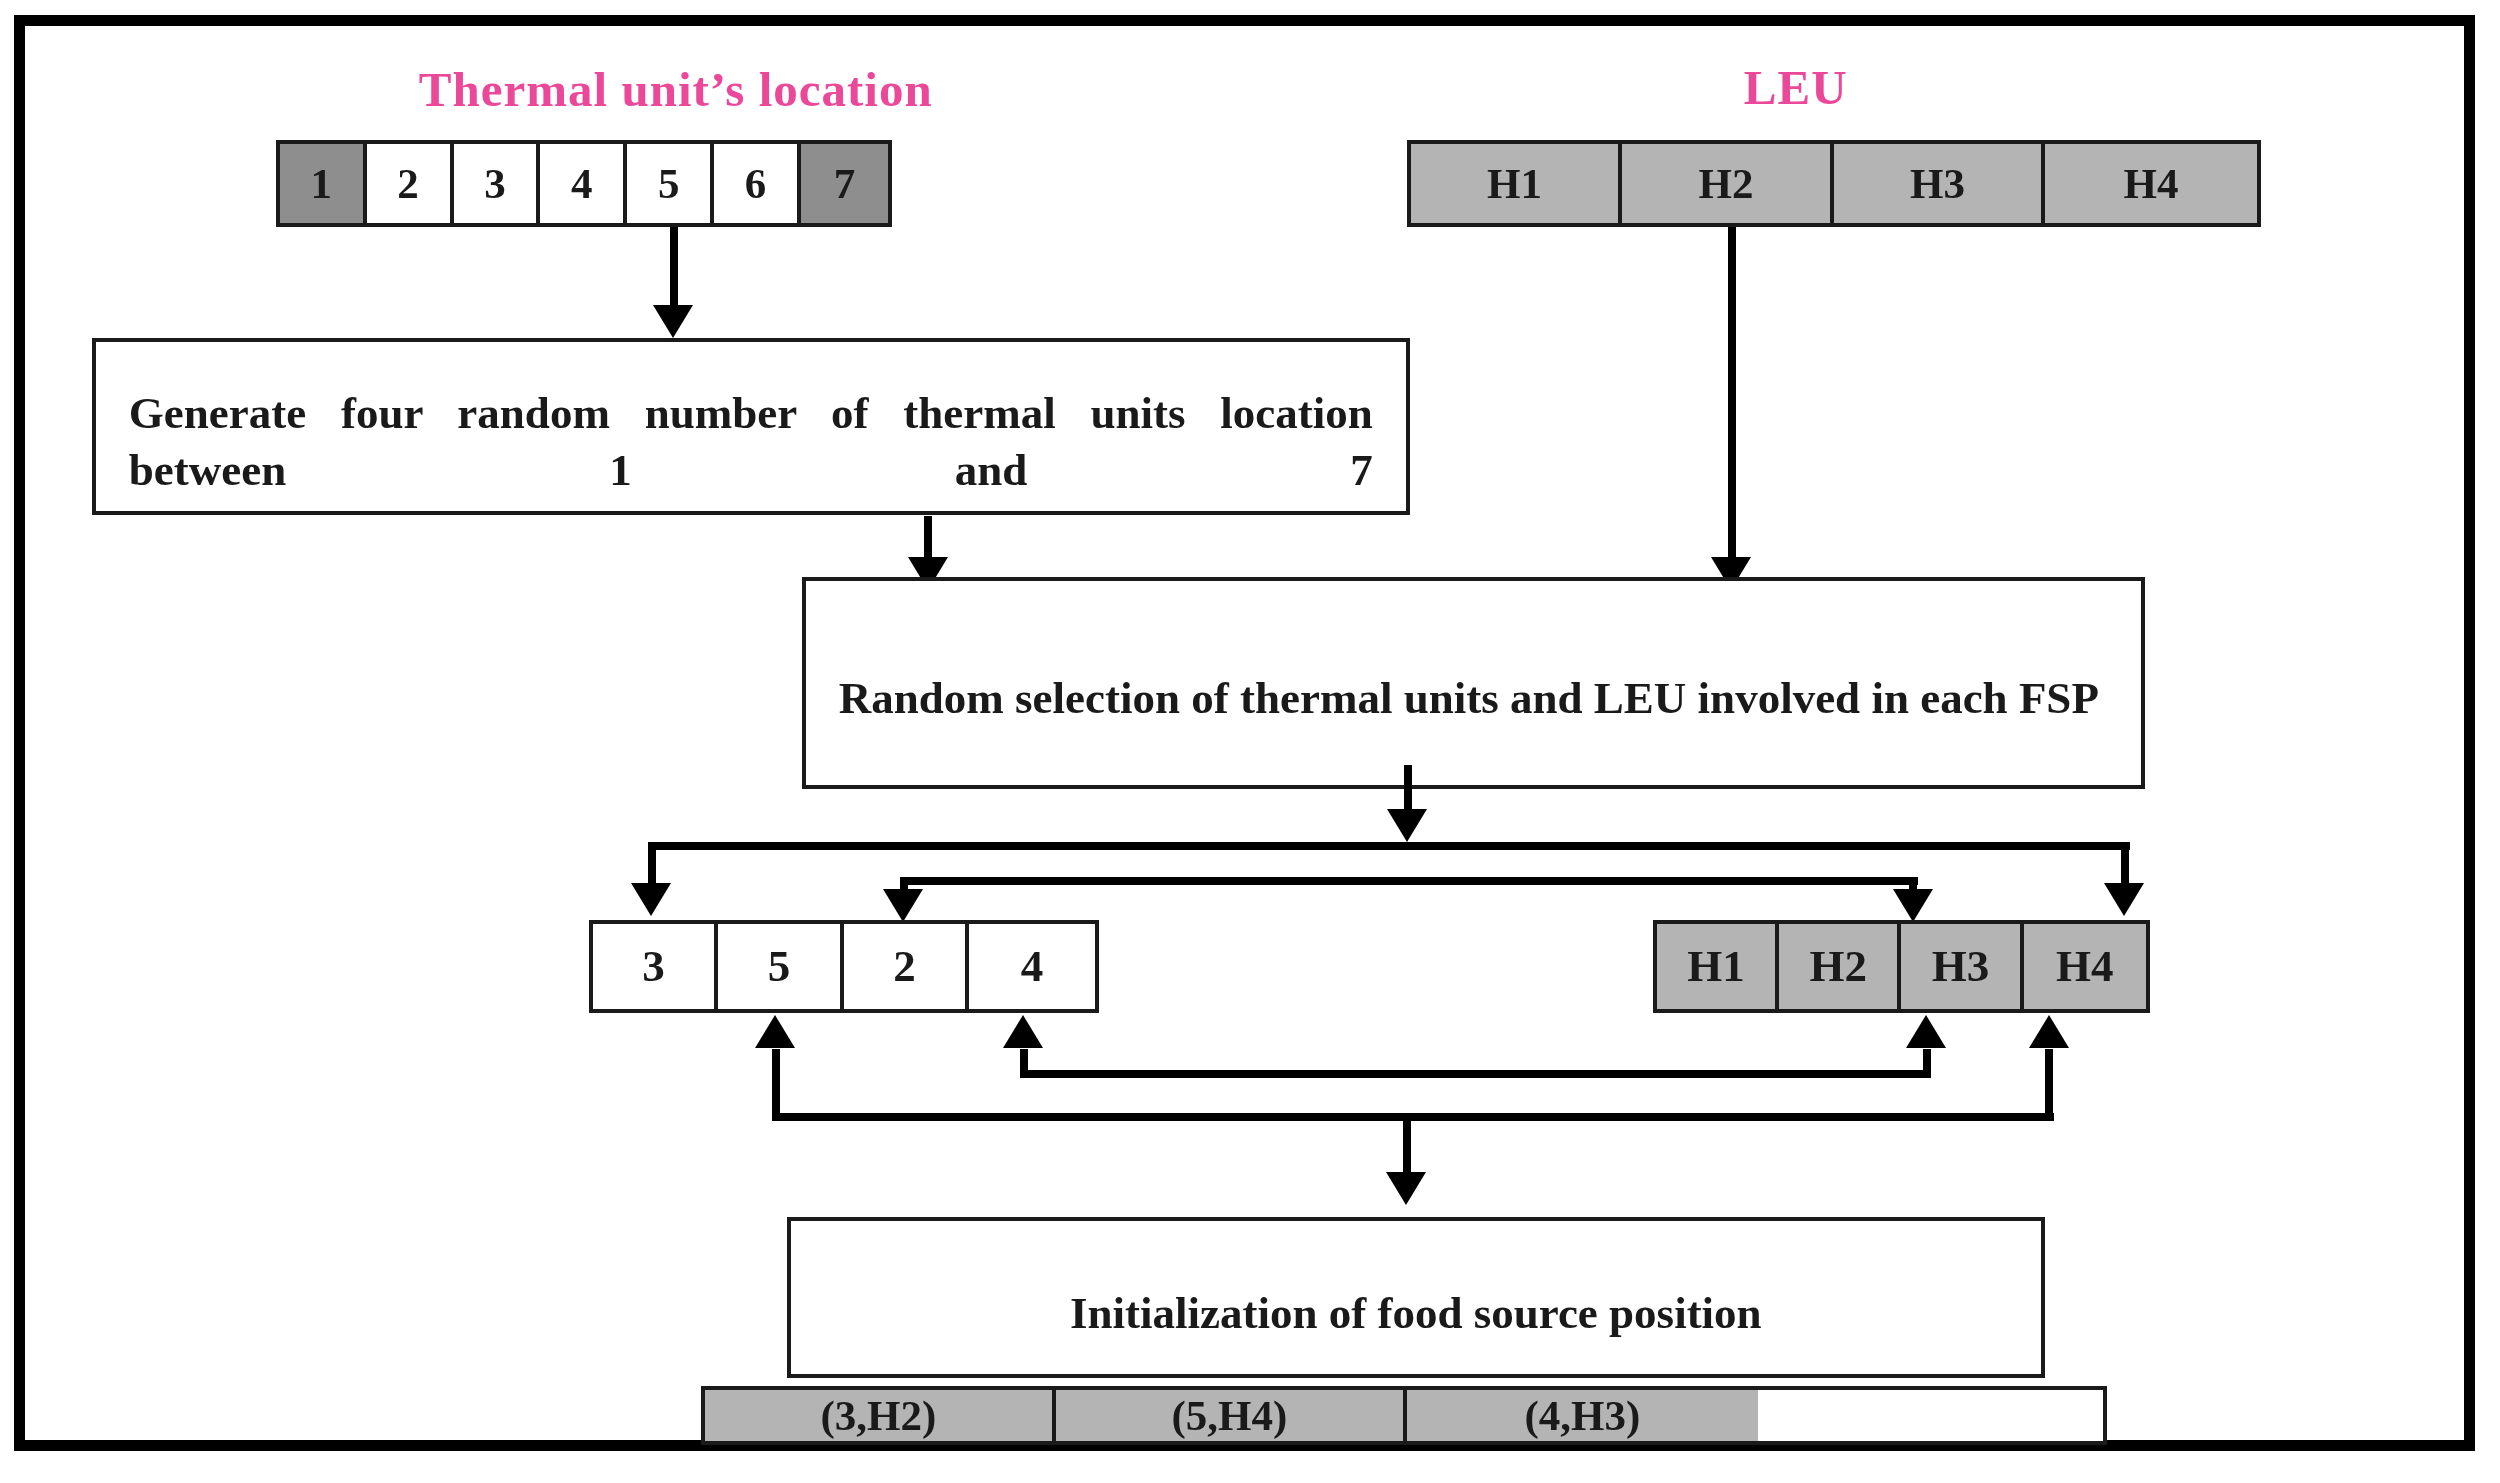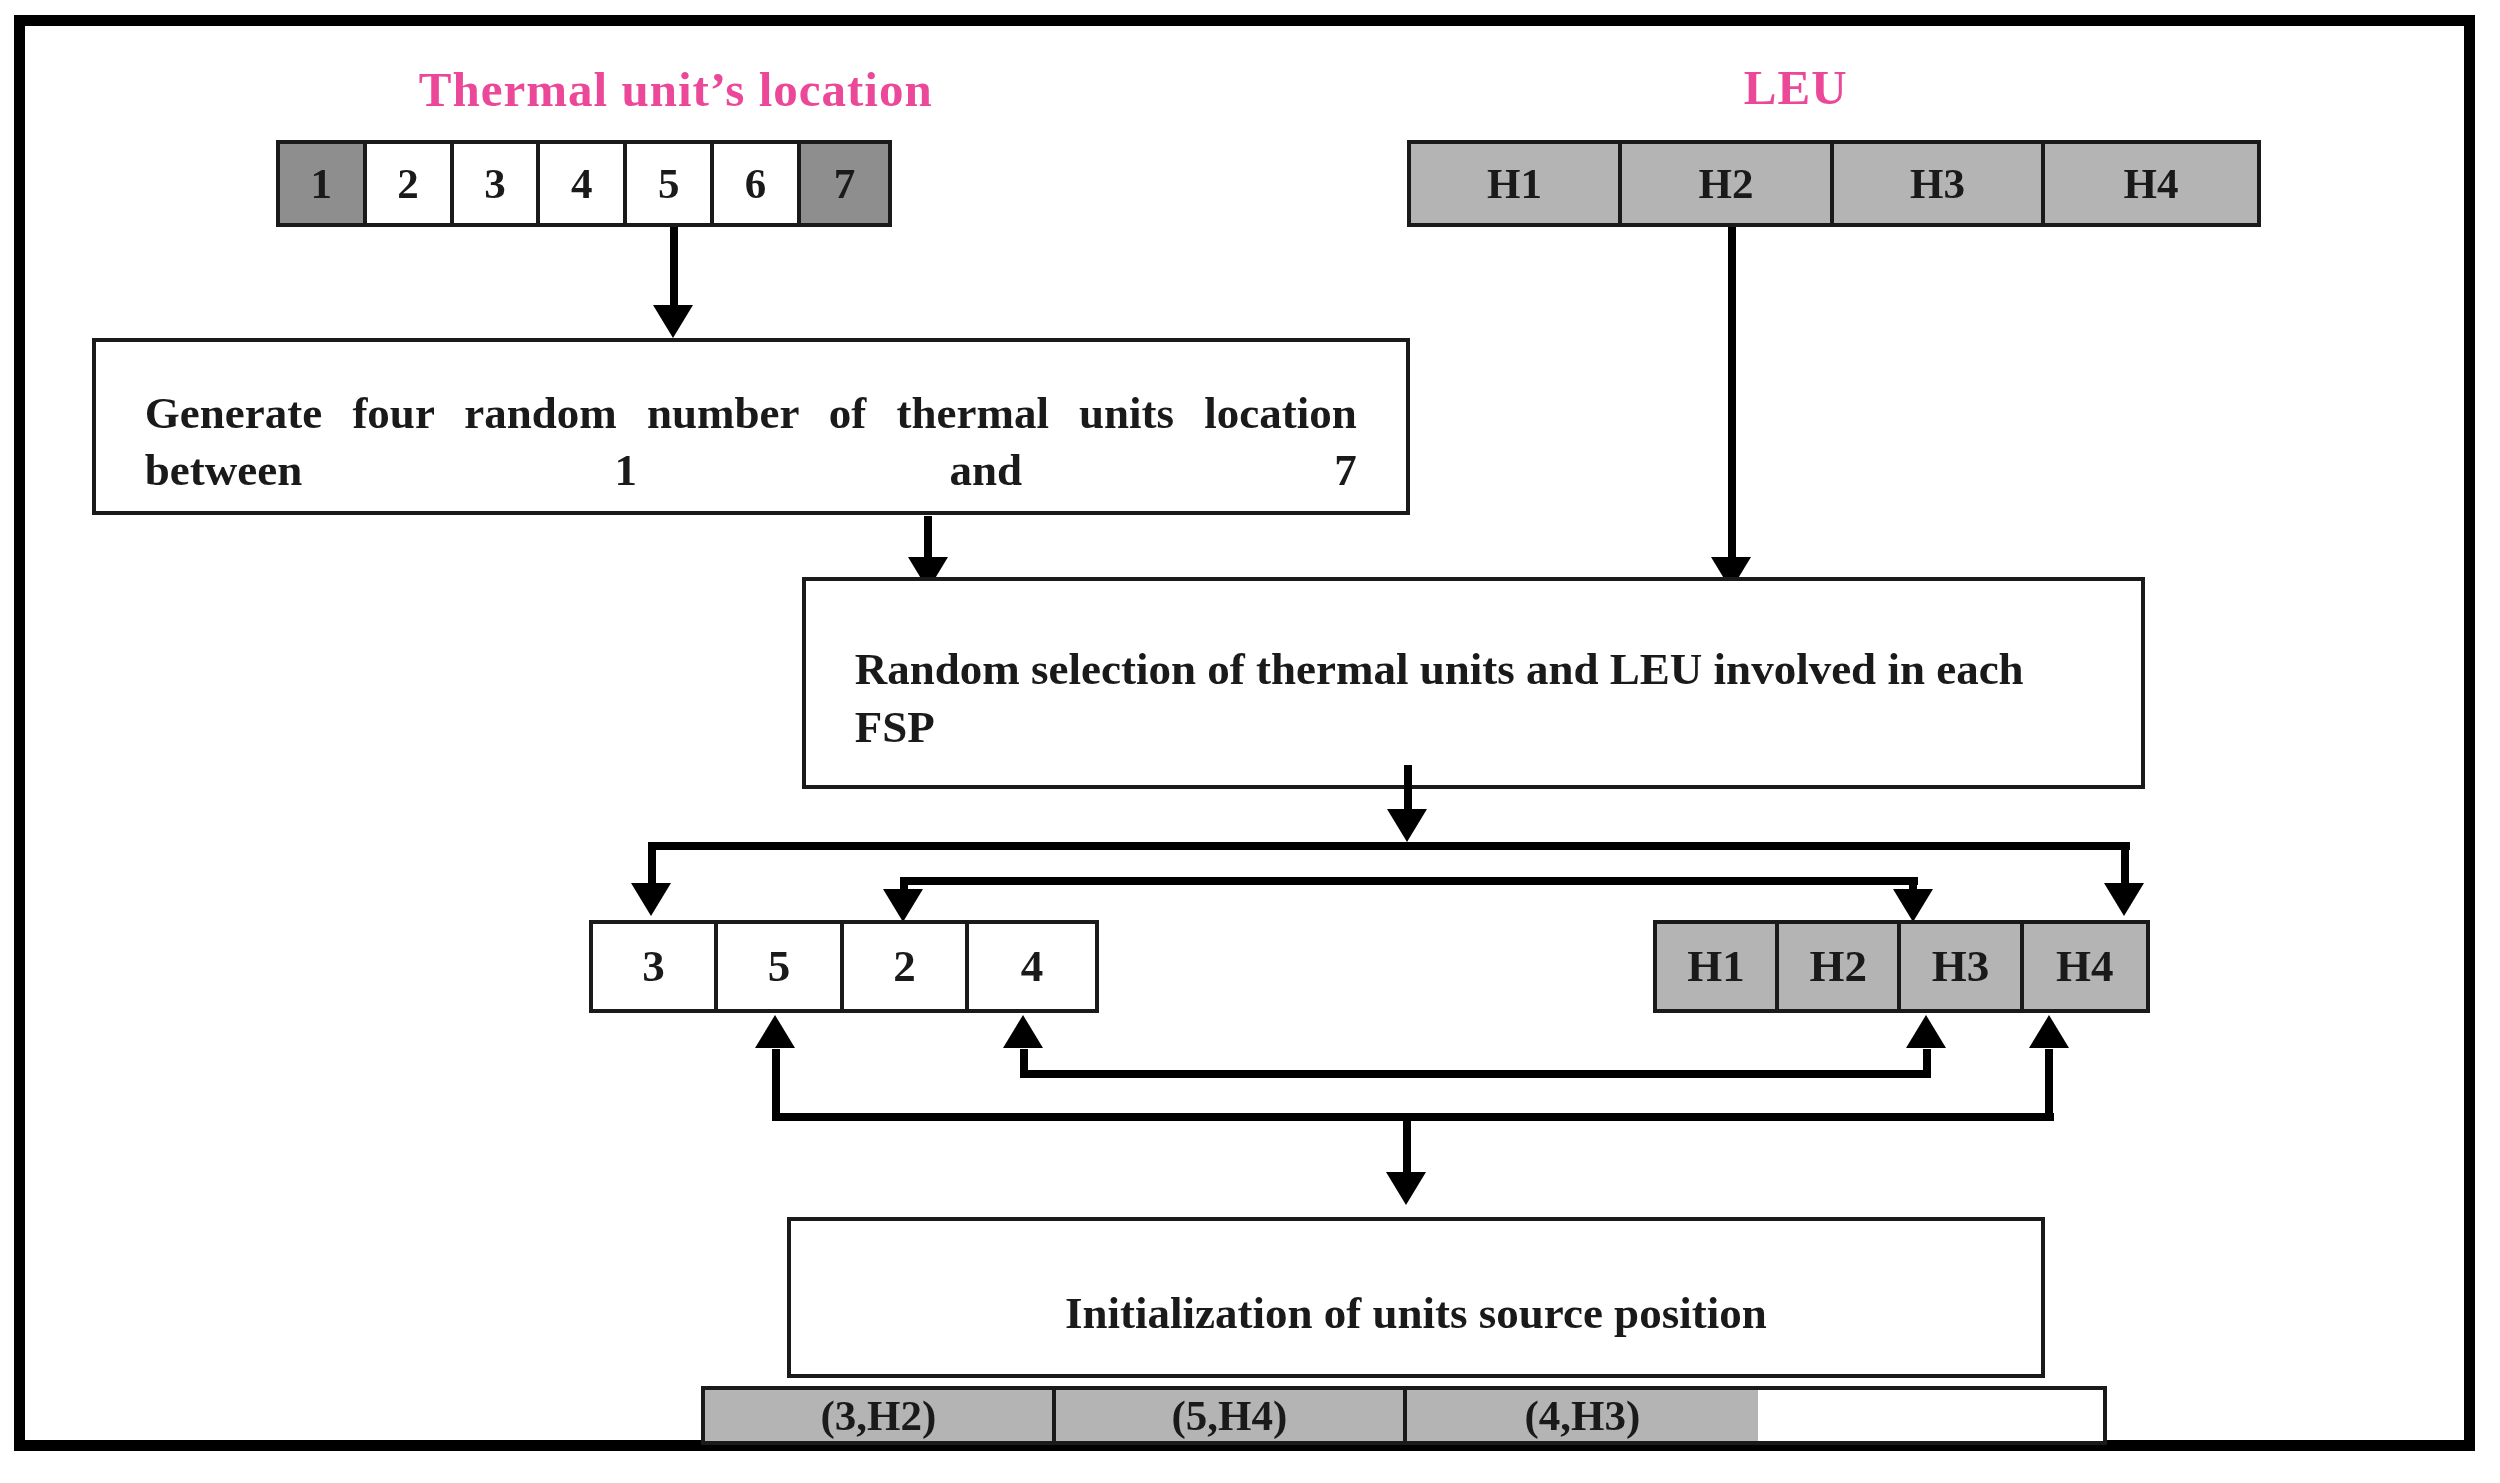--- a/index.html
+++ b/index.html
@@ -123,21 +123,21 @@
     border: 4.9px solid #1a1a1a;
     background: #ffffff;
     display: flex;
     align-items: center;
   }
   .proc-text {
     font-weight: bold;
     font-size: 45px;
     line-height: 1.28;
     color: #1a1a1a;
-    padding: 0 49px;
+    padding: 0 33px;
     width: 100%;
     box-sizing: border-box;
     margin-top: 32px;
   }
   .proc-text.justify { text-align: justify; text-align-last: justify; }
   .proc-text.center { text-align: center; }
 
   #box-generate {
     left: 67px;
     top: 312px;
@@ -266,21 +266,21 @@
     <div class="hline" style="left:747px; top:1087px; width:1282px;"></div>
     <div class="vline" style="left:747px; top:1023px; height:71px;"></div>
     <div class="arrow-up" style="left:730px; top:989px;"></div>
     <div class="vline" style="left:2020px; top:1023px; height:71px;"></div>
     <div class="arrow-up" style="left:2004px; top:989px;"></div>
 
     <div class="vline" style="left:1378px; top:1087px; height:65px;"></div>
     <div class="arrow-down" style="left:1361px; top:1146px;"></div>
 
     <div class="proc-box" id="box-initialization">
-      <div class="proc-text center">Initialization of units source position</div>
+      <div class="proc-text center">Initialization of food source position</div>
     </div>
 
     <div class="array" id="array-pairs">
       <div class="cell light">(3,H2)</div>
       <div class="cell light">(5,H4)</div>
       <div class="cell light">(4,H3)</div>
     </div>
 
   </div>
 </div>

